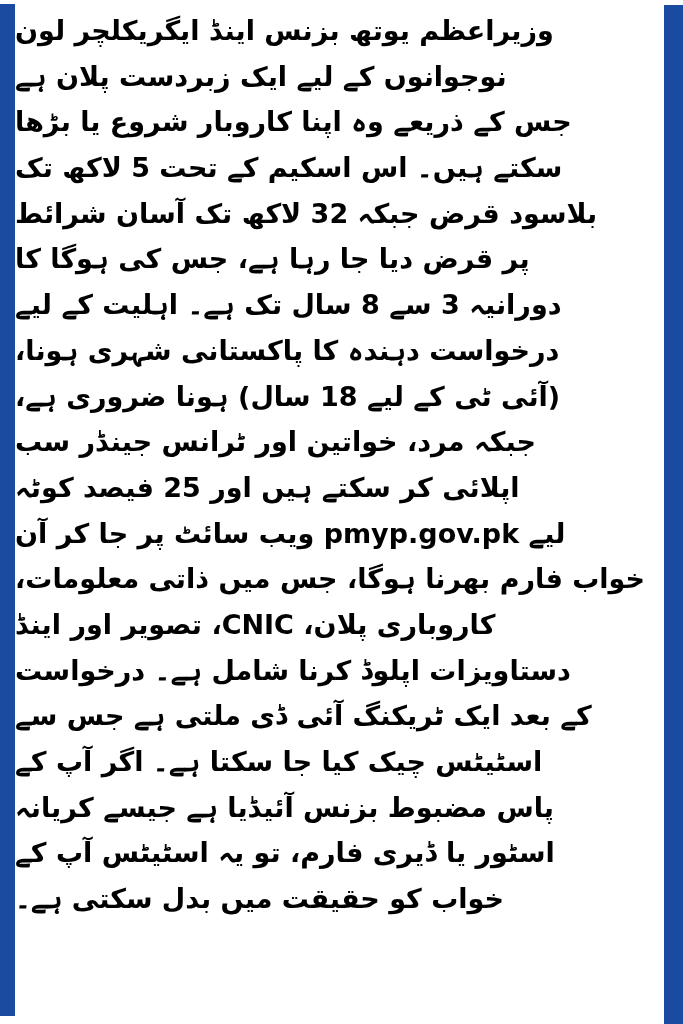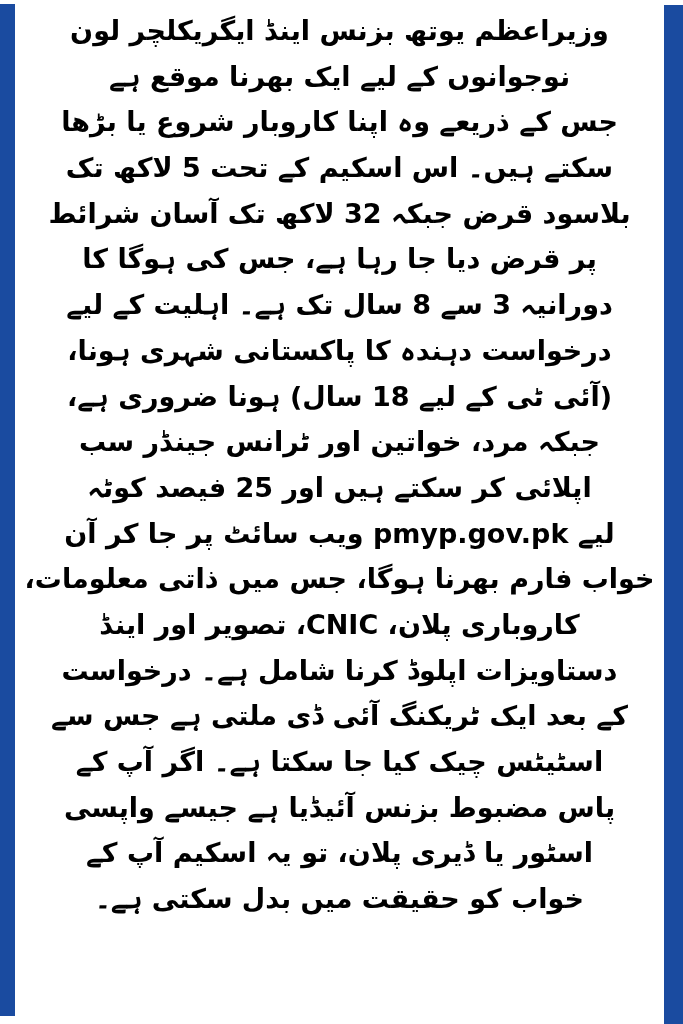--- a/index.html
+++ b/index.html
@@ -48,44 +48,44 @@
   .text-line {
     font-family: "DejaVu Sans", sans-serif;
     font-weight: bold;
     font-size: 27px;
     line-height: 45.7px;
     height: 45.7px;
     color: #000000;
     white-space: nowrap;
     direction: rtl;
     unicode-bidi: plaintext;
-    text-align: center;
+    text-align: left;
   }
 </style>
 </head>
 <body style="background: rgb(255, 255, 255);">
 
 <div class="page">
   <div class="stripe left"></div>
   <div class="stripe right"></div>
   <div class="content" dir="rtl">
       <div class="text-line">وزیراعظم یوتھ بزنس اینڈ ایگریکلچر لون</div>
-      <div class="text-line">نوجوانوں کے لیے ایک بھرنا موقع ہے</div>
+      <div class="text-line">نوجوانوں کے لیے ایک زبردست پلان ہے</div>
       <div class="text-line">جس کے ذریعے وہ اپنا کاروبار شروع یا بڑھا</div>
       <div class="text-line">سکتے ہیں۔ اس اسکیم کے تحت 5 لاکھ تک</div>
       <div class="text-line">بلاسود قرض جبکہ 32 لاکھ تک آسان شرائط</div>
       <div class="text-line">پر قرض دیا جا رہا ہے، جس کی ہوگا کا</div>
       <div class="text-line">دورانیہ 3 سے 8 سال تک ہے۔ اہلیت کے لیے</div>
       <div class="text-line">درخواست دہندہ کا پاکستانی شہری ہونا،</div>
       <div class="text-line">(آئی ٹی کے لیے 18 سال) ہونا ضروری ہے،</div>
       <div class="text-line">جبکہ مرد، خواتین اور ٹرانس جینڈر سب</div>
       <div class="text-line">اپلائی کر سکتے ہیں اور 25 فیصد کوٹہ</div>
       <div class="text-line">لیے pmyp.gov.pk ویب سائٹ پر جا کر آن</div>
       <div class="text-line">خواب فارم بھرنا ہوگا، جس میں ذاتی معلومات،</div>
       <div class="text-line">کاروباری پلان، CNIC، تصویر اور اینڈ</div>
       <div class="text-line">دستاویزات اپلوڈ کرنا شامل ہے۔ درخواست</div>
       <div class="text-line">کے بعد ایک ٹریکنگ آئی ڈی ملتی ہے جس سے</div>
       <div class="text-line">اسٹیٹس چیک کیا جا سکتا ہے۔ اگر آپ کے</div>
-      <div class="text-line">پاس مضبوط بزنس آئیڈیا ہے جیسے واپسی</div>
-      <div class="text-line">اسٹور یا ڈیری پلان، تو یہ اسکیم آپ کے</div>
+      <div class="text-line">پاس مضبوط بزنس آئیڈیا ہے جیسے کریانہ</div>
+      <div class="text-line">اسٹور یا ڈیری فارم، تو یہ اسٹیٹس آپ کے</div>
       <div class="text-line">خواب کو حقیقت میں بدل سکتی ہے۔</div>
     </div>
 </div>
 
 </body></html>

